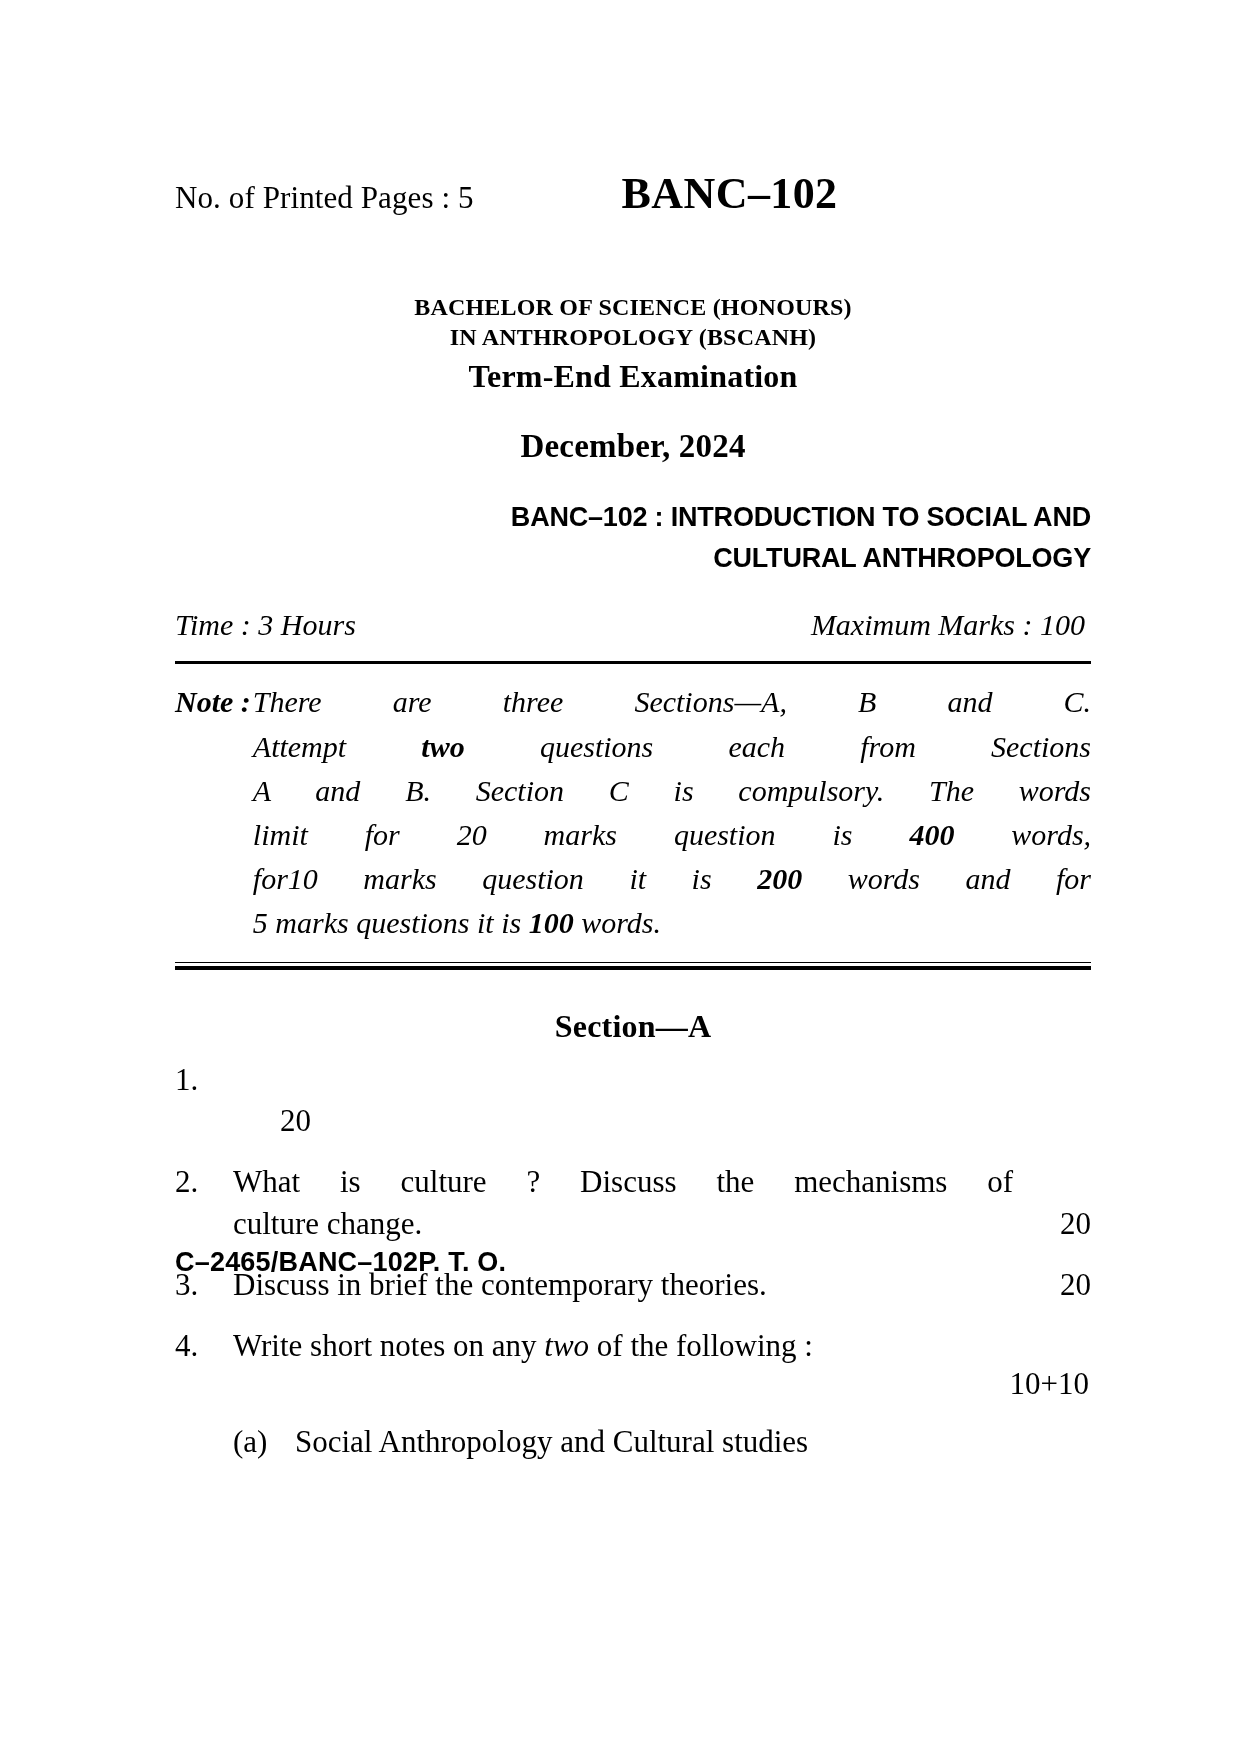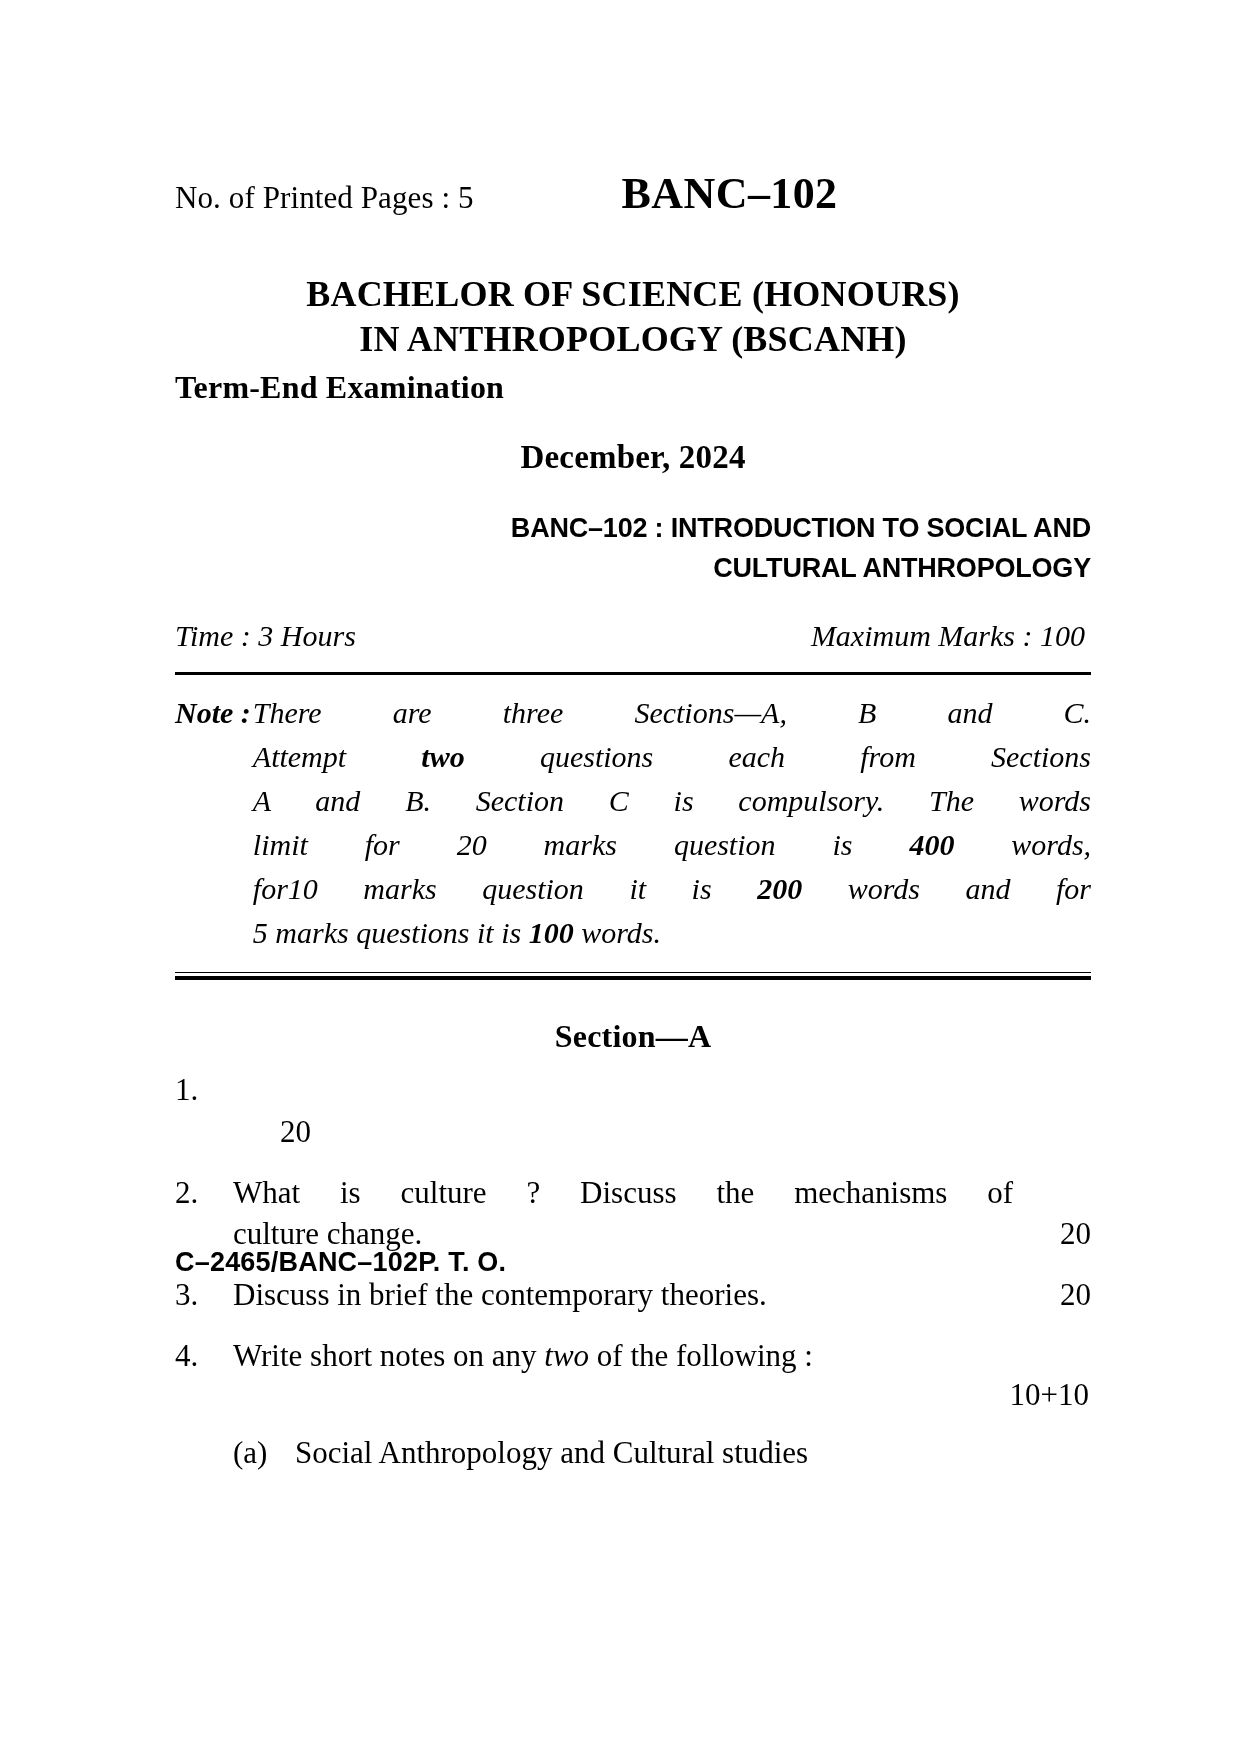--- a/index.html
+++ b/index.html
@@ -40,28 +40,28 @@
     font-size: 44px;
     font-weight: bold;
     letter-spacing: .4px;
     white-space: nowrap;
     margin-left: 148px;
   }
 
   
   .prog-title {
     text-align: center;
-    font-size: 36px;
+    font-size: 24px;
     font-weight: bold;
     line-height: 1.26;
-    margin-top: 52px;
+    margin-top: 72px;
     letter-spacing: .2px;
   }
   .term-line {
-    text-align: left;
+    text-align: center;
     font-size: 32px;
     font-weight: bold;
     margin-top: 6px;
     letter-spacing: .2px;
   }
   .exam-date {
     text-align: center;
     font-size: 33px;
     font-weight: bold;
     margin-top: 33px;

